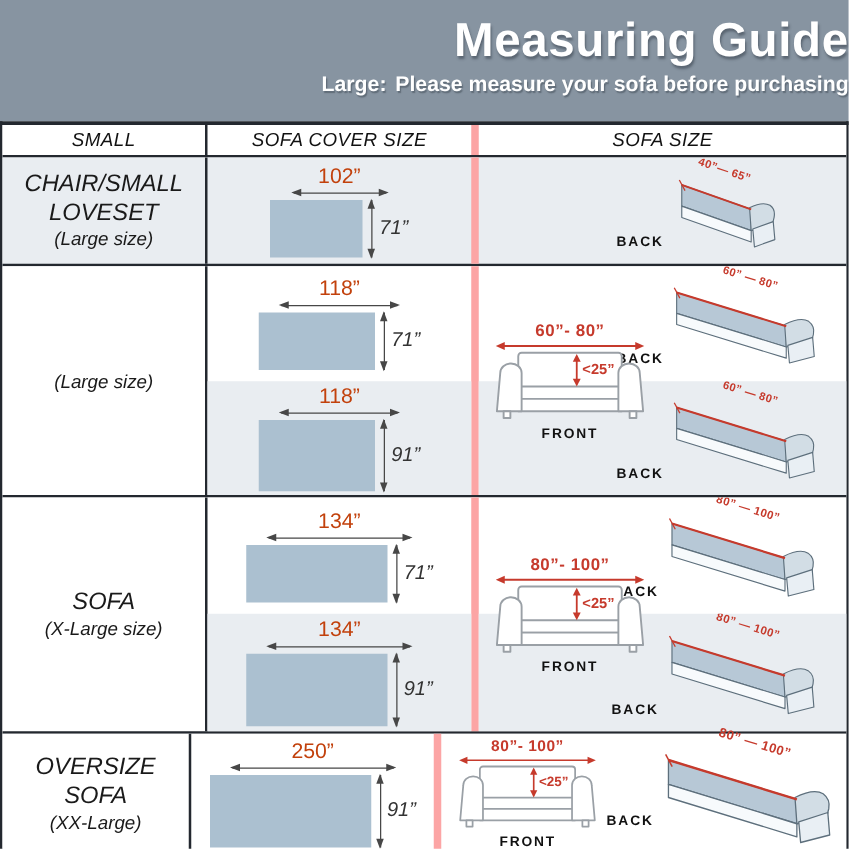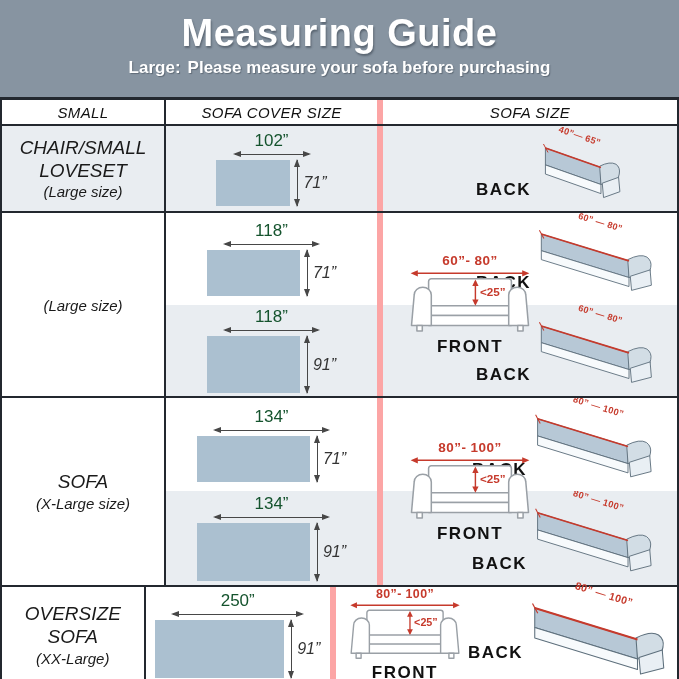--- a/index.html
+++ b/index.html
@@ -1,21 +1,21 @@
 <!DOCTYPE html>
 <html><head>
 <meta charset="utf-8">
 <style>
   html,body{margin:0;padding:0;}
   body{width:679px;height:679px;overflow:hidden;background:#fff;
        font-family:"Liberation Sans",sans-serif;}
   .page{width:679px;height:679px;overflow:hidden;}
 
   
-  .banner{height:97px;background:#8794a1;color:#fff;text-align:center;}
+  .banner{height:97px;background:#8794a1;color:#fff;text-align:right;}
   .banner h1{margin:0;padding-top:12px;font-size:38px;font-weight:bold;letter-spacing:.5px;
              text-shadow:1px 2px 2px rgba(35,45,55,.45);}
   .tips{margin:3px 0 0;font-size:17px;font-weight:bold;
         text-shadow:1px 1px 1px rgba(35,45,55,.4);}
   .tips .lbl{margin-right:7px;}
 
   
   .table{border-top:3px solid #23282f;border-left:2px solid #23282f;border-right:2px solid #23282f;}
   .row{display:flex;border-bottom:2px solid #23282f;box-sizing:border-box;background:#fff;}
   .c1{width:164px;border-right:2px solid #23282f;box-sizing:border-box;}
@@ -37,21 +37,21 @@
 
   
   .sizecell{display:flex;flex-direction:column;justify-content:center;align-items:center;
             text-align:center;font-style:italic;height:100%;box-sizing:border-box;padding:0 6px;}
   .sz{font-size:19px;color:#1a1a1a;line-height:1.2;}
   .note{font-size:15px;color:#1a1a1a;margin-top:1px;}
 
   
   .covercell{display:flex;align-items:center;justify-content:center;height:100%;}
   .cover{display:flex;flex-direction:column;align-items:center;}
-  .wlab{font-size:17px;color:#14532d;line-height:1;}
+  .wlab{font-size:17px;color:#c2410c;line-height:1;}
   .harrow{position:relative;height:0;border-top:1.5px solid #474747;margin:5px 0 5px;}
   .harrow::before{content:"";position:absolute;left:-2px;top:-4px;width:0;height:0;
     border-top:3.5px solid transparent;border-bottom:3.5px solid transparent;border-right:8px solid #474747;}
   .harrow::after{content:"";position:absolute;right:-2px;top:-4px;width:0;height:0;
     border-top:3.5px solid transparent;border-bottom:3.5px solid transparent;border-left:8px solid #474747;}
   .rectrow{display:flex;align-items:stretch;}
   .crect{background:#abc0d0;}
   .varr{position:relative;width:0;border-left:1.5px solid #474747;margin-left:7px;}
   .varr::before{content:"";position:absolute;top:-1px;left:-4px;width:0;height:0;
     border-left:3.5px solid transparent;border-right:3.5px solid transparent;border-bottom:8px solid #474747;}
@@ -59,24 +59,24 @@
     border-left:3.5px solid transparent;border-right:3.5px solid transparent;border-top:8px solid #474747;}
   .hlab{font-size:16px;color:#333;align-self:center;margin-left:5px;font-style:italic;}
 
   
   svg text{font-family:"Liberation Sans",sans-serif;font-weight:bold;fill:#c63a2c;}
   .rng{font-size:15px;letter-spacing:.5px;}
   .rng-rot{font-size:14px;letter-spacing:.5px;}
   .depth{font-size:13px;}
   .redline{stroke:#c63a2c;stroke-width:1.6;}
   .redfill{fill:#c63a2c;stroke:none;}
-  .front-wrap{position:absolute;left:20px;top:50%;transform:translateY(-50%);
+  .front-wrap{position:absolute;left:6px;top:50%;transform:translateY(-50%);
               width:134px;text-align:center;z-index:2;}
   .front-wrap-inline{width:126px;margin-left:6px;text-align:center;align-self:center;}
-  .front-label,.back-label{font-weight:bold;font-size:17px;letter-spacing:1.5px;color:#111;}
+  .front-label,.back-label{font-weight:bold;font-size:11px;letter-spacing:1.5px;color:#111;}
   .front-label{margin-top:-2px;}
   .back-row{display:flex;align-items:flex-end;justify-content:flex-end;width:100%;
             padding-right:16px;box-sizing:border-box;}
   .back-label{margin:0 2px 14px 0;}
   .r1 .back-row{padding-right:46px;}
   .r1 .back-label{margin-bottom:10px;}
   .r4 .c3{flex-direction:row;align-items:center;}
   .r4 .back-row{align-items:flex-start;padding-right:2px;margin-top:4px;}
   .r4 .back-label{align-self:flex-end;margin-bottom:30px;}
 </style>

